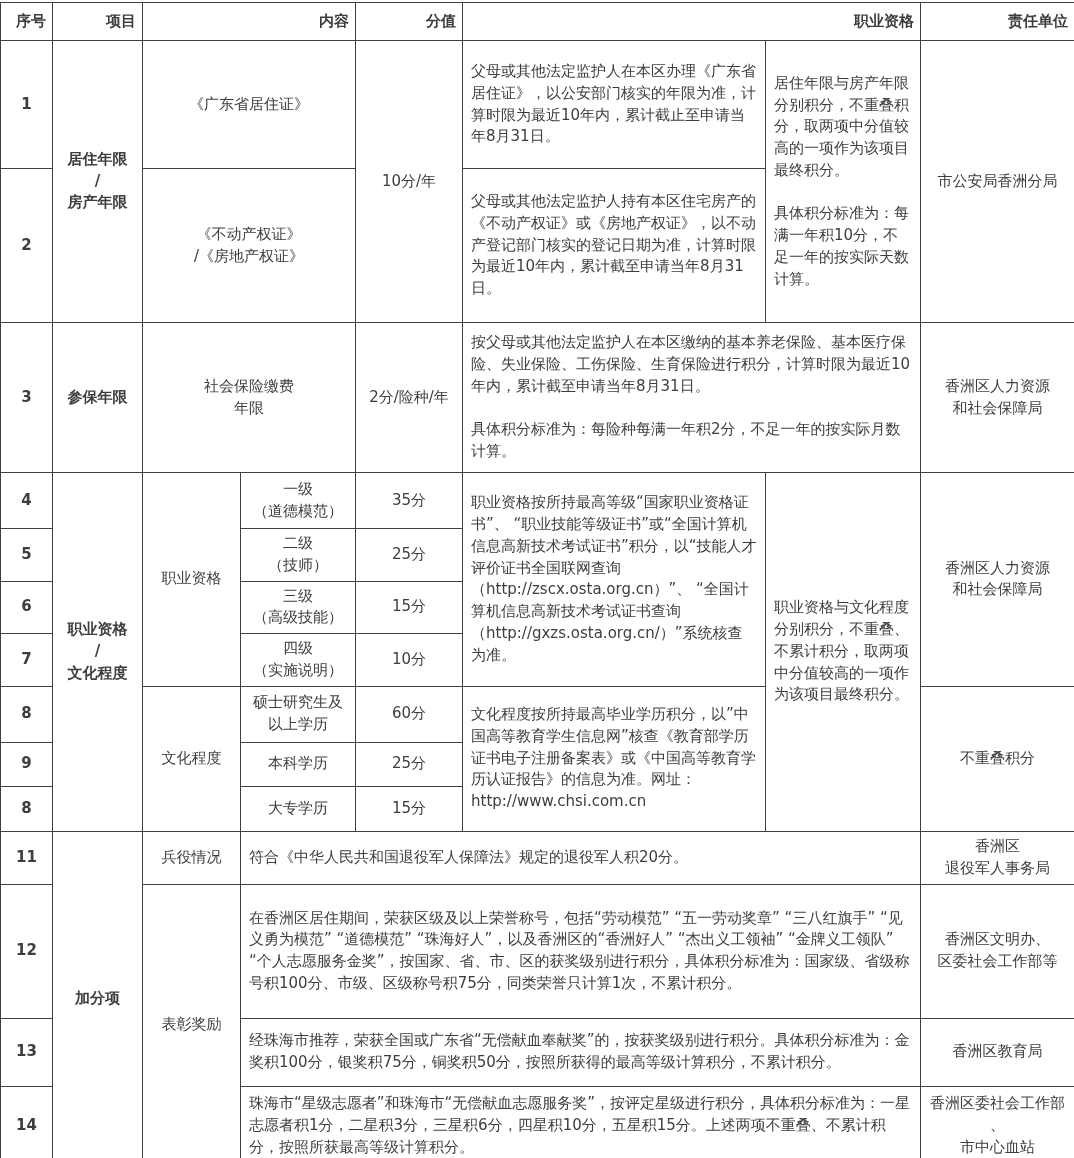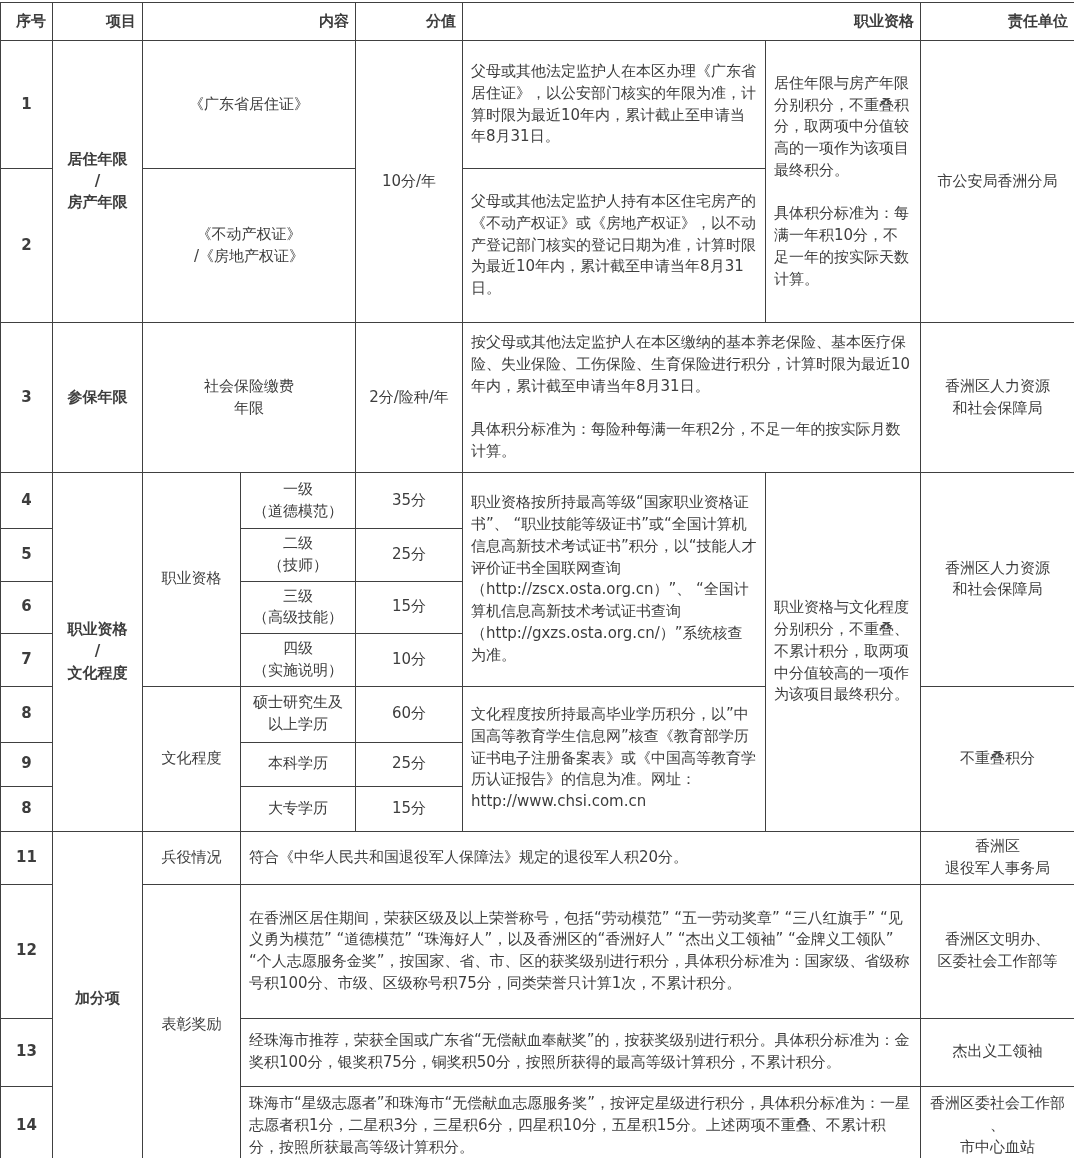--- a/index.html
+++ b/index.html
@@ -163,21 +163,21 @@
     <td class="c b">12</td>
     <td class="c" rowspan="3">表彰奖励</td>
     <td class="l desc" colspan="4">在香洲区居住期间，荣获区级及以上荣誉称号，包括“劳动模范” “五一劳动奖章” “三八红旗手” “见义勇为模范” “道德模范” “珠海好人”，以及香洲区的“香洲好人” “杰出义工领袖” “金牌义工领队” “个人志愿服务金奖”，按国家、省、市、区的获奖级别进行积分，具体积分标准为：国家级、省级称号积100分、市级、区级称号积75分，同类荣誉只计算1次，不累计积分。</td>
     <td class="c">香洲区文明办、
 区委社会工作部等</td>
   </tr>
 
   <tr style="height:68px">
     <td class="c b">13</td>
     <td class="l desc" colspan="4">经珠海市推荐，荣获全国或广东省“无偿献血奉献奖”的，按获奖级别进行积分。具体积分标准为：金奖积100分，银奖积75分，铜奖积50分，按照所获得的最高等级计算积分，不累计积分。</td>
-    <td class="c">杰出义工领袖</td>
+    <td class="c">香洲区教育局</td>
   </tr>
 
   <tr style="height:80px">
     <td class="c b">14</td>
     <td class="l desc" colspan="4">珠海市“星级志愿者”和珠海市“无偿献血志愿服务奖”，按评定星级进行积分，具体积分标准为：一星志愿者积1分，二星积3分，三星积6分，四星积10分，五星积15分。上述两项不重叠、不累计积分，按照所获最高等级计算积分。</td>
     <td class="c">香洲区委社会工作部
 、
 市中心血站</td>
   </tr>
 </tbody>

